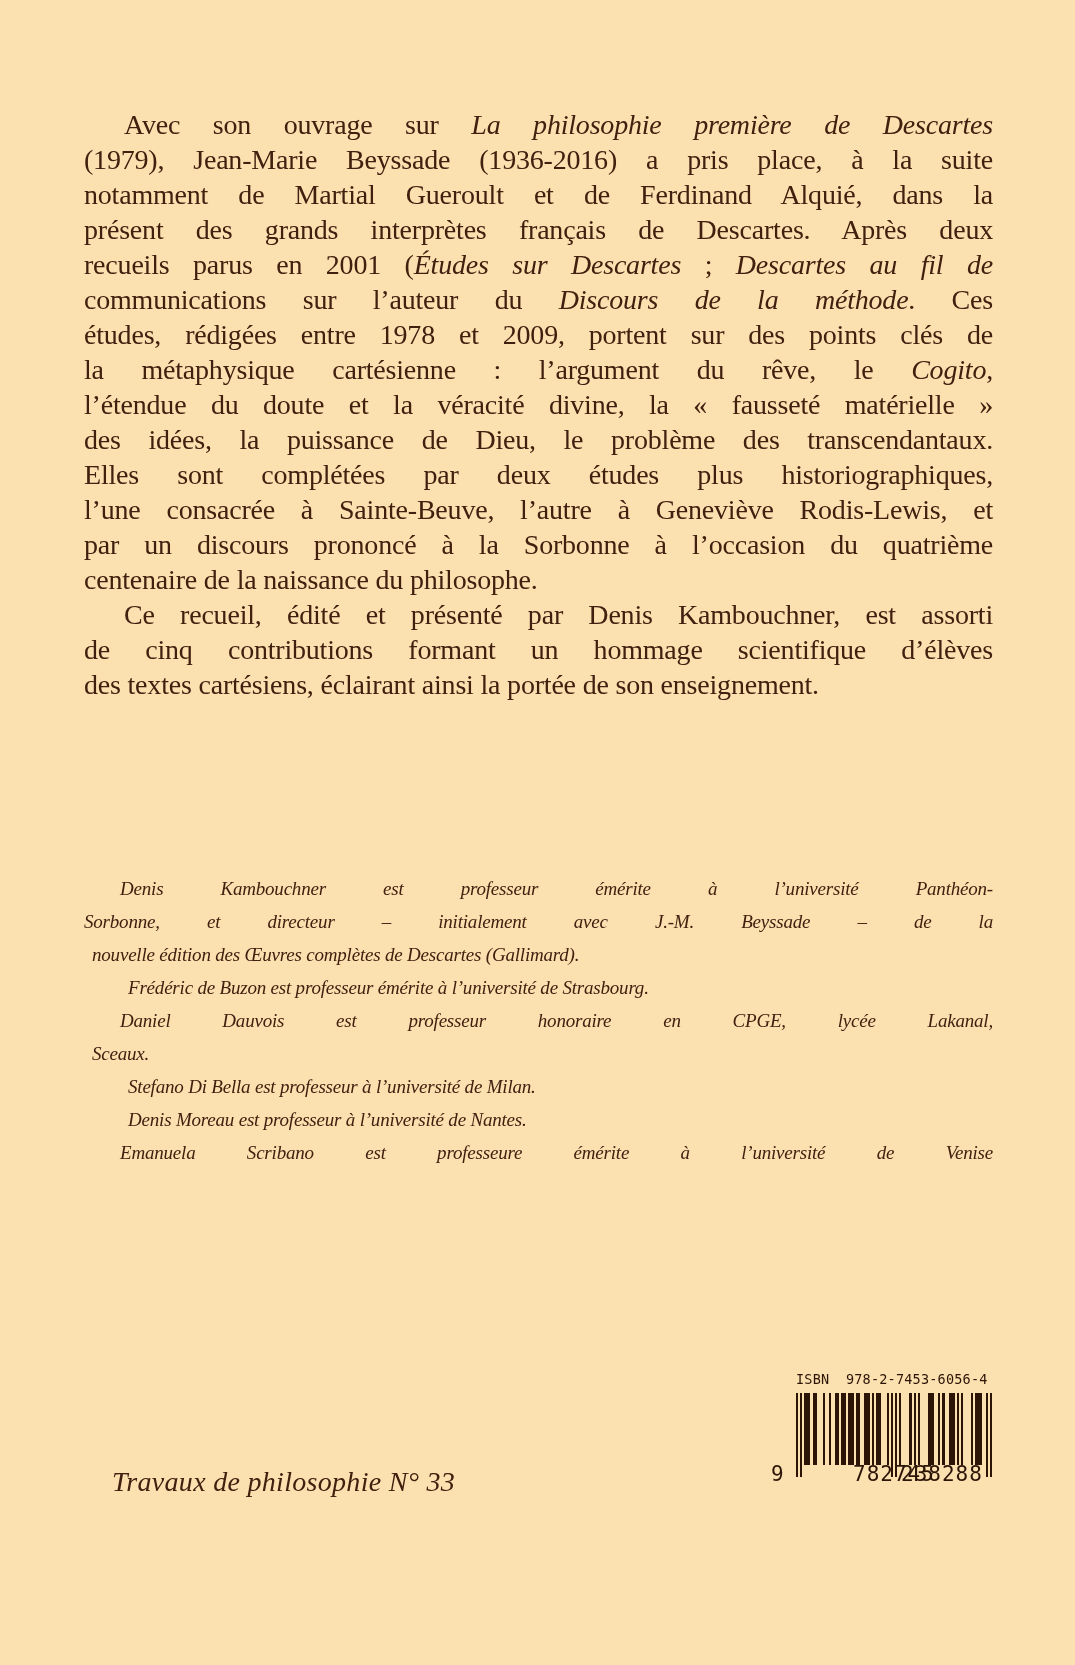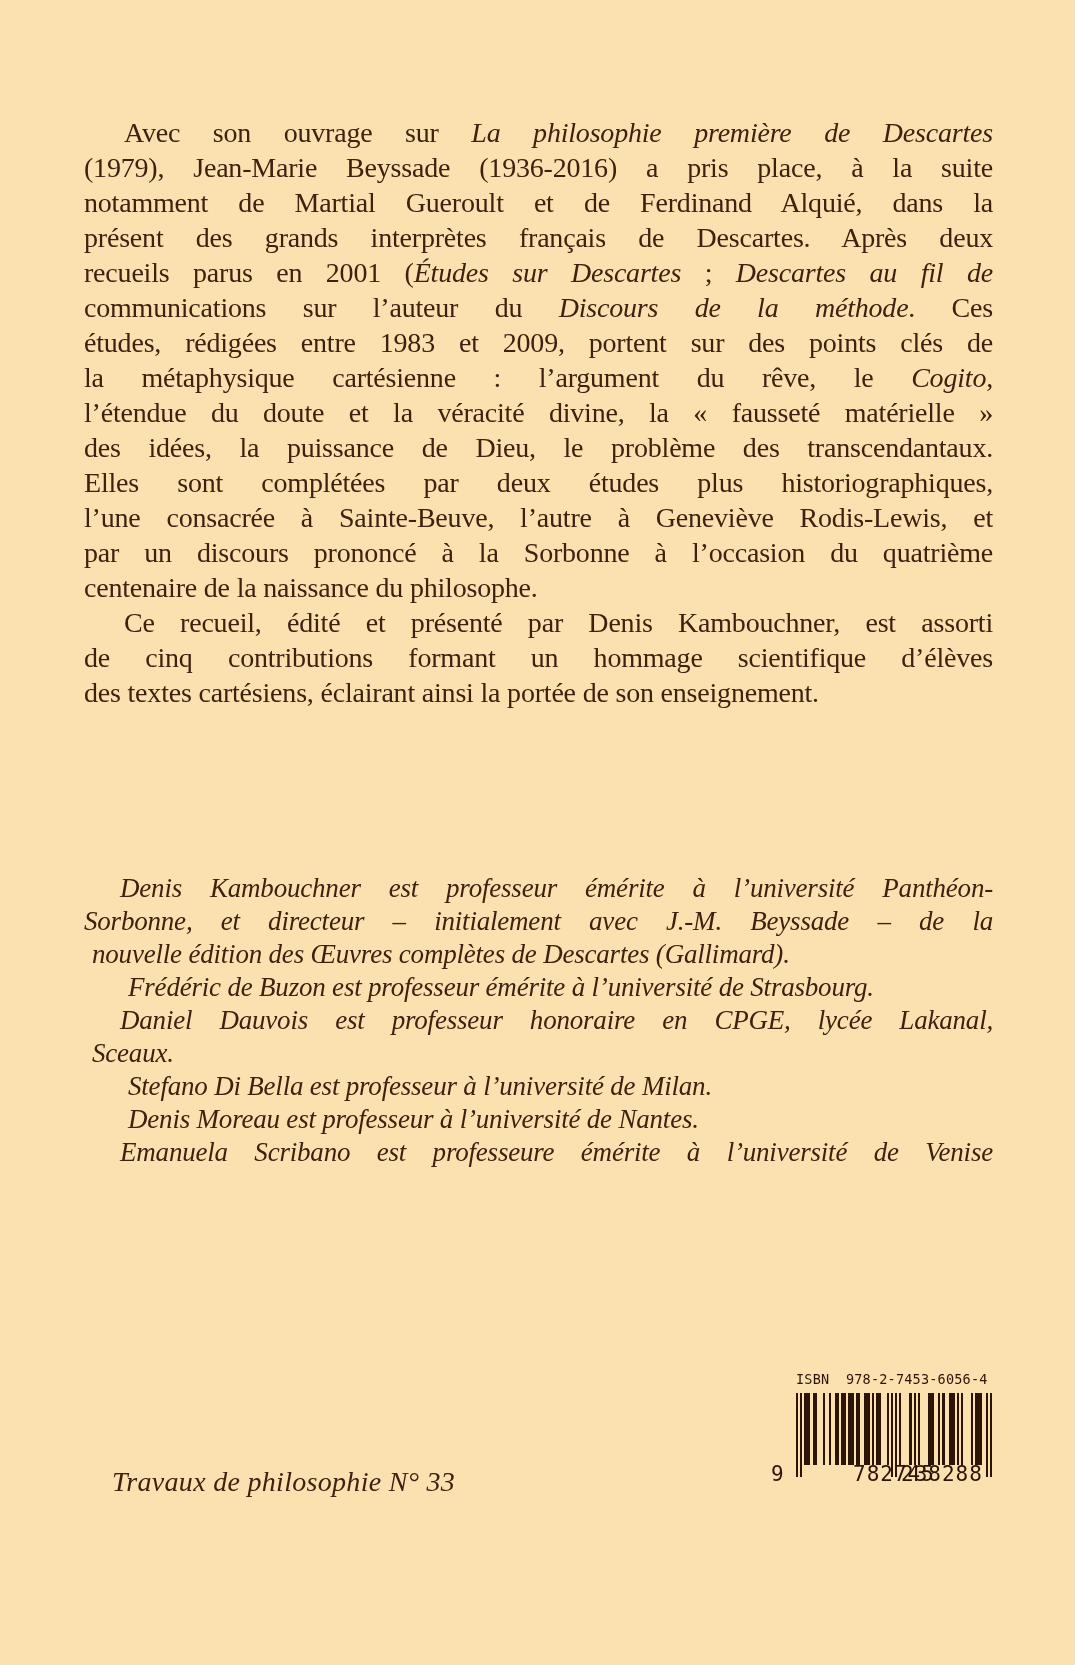--- a/index.html
+++ b/index.html
@@ -11,34 +11,34 @@
   .page{
     position:relative;
     width:1075px;height:1665px;
     background:var(--bg);
     color:var(--ink);
     font-family:"Liberation Serif","DejaVu Serif",serif;
     overflow:hidden;
   }
   
   .synopsis{
-    position:absolute;left:84px;top:115px;width:909px;
+    position:absolute;left:84px;top:107px;width:909px;
     font-size:28px;letter-spacing:-0.2px;
   }
   .synopsis .line{
     line-height:35px;height:35px;
     text-align:justify;text-align-last:justify;
   }
   .line em{font-style:italic;}
   .line.ind{padding-left:40px;}
   .line.flush{text-align:left;text-align-last:left;white-space:nowrap;}
   
   .bios{
     position:absolute;left:84px;top:872px;width:909px;
-    font-size:27px;font-style:italic;letter-spacing:-0.2px;
+    font-size:19px;font-style:italic;letter-spacing:-0.2px;
   }
   .bios .line{
     line-height:33px;height:33px;
     text-align:justify;text-align-last:justify;
   }
   .bios .line.ind{padding-left:36px;}
   .bios .line.flush{text-align:left;text-align-last:left;white-space:nowrap;margin-left:8px;}
   
   .collection{
     position:absolute;left:112px;top:1466px;
@@ -73,21 +73,21 @@
 
 <div class="page">
 
   <div class="synopsis">
       <div class="line ind"><span>Avec son ouvrage sur </span><em>La philosophie première de Descartes</em></div>
       <div class="line"><span>(1979), Jean-Marie Beyssade (1936-2016) a pris place, à la suite</span></div>
       <div class="line"><span>notamment de Martial Gueroult et de Ferdinand Alquié, dans la</span></div>
       <div class="line"><span>présent des grands interprètes français de Descartes. Après deux</span></div>
       <div class="line"><span>recueils parus en 2001 (</span><em>Études sur Descartes</em><span> ; </span><em>Descartes au fil de</em></div>
       <div class="line"><span>communications sur l’auteur du </span><em>Discours de la méthode</em><span>. Ces</span></div>
-      <div class="line"><span>études, rédigées entre 1983 et 2009, portent sur des points clés de</span></div>
+      <div class="line"><span>études, rédigées entre 1978 et 2009, portent sur des points clés de</span></div>
       <div class="line"><span>la métaphysique cartésienne : l’argument du rêve, le </span><em>Cogito</em><span>,</span></div>
       <div class="line"><span>l’étendue du doute et la véracité divine, la « fausseté matérielle »</span></div>
       <div class="line"><span>des idées, la puissance de Dieu, le problème des transcendantaux.</span></div>
       <div class="line"><span>Elles sont complétées par deux études plus historiographiques,</span></div>
       <div class="line"><span>l’une consacrée à Sainte-Beuve, l’autre à Geneviève Rodis-Lewis, et</span></div>
       <div class="line"><span>par un discours prononcé à la Sorbonne à l’occasion du quatrième</span></div>
       <div class="line flush"><span>centenaire de la naissance du philosophe.</span></div>
       <div class="line ind"><span>Ce recueil, édité et présenté par Denis Kambouchner, est assorti</span></div>
       <div class="line"><span>de cinq contributions formant un hommage scientifique d’élèves</span></div>
       <div class="line flush"><span>des textes cartésiens, éclairant ainsi la portée de son enseignement.</span></div>

